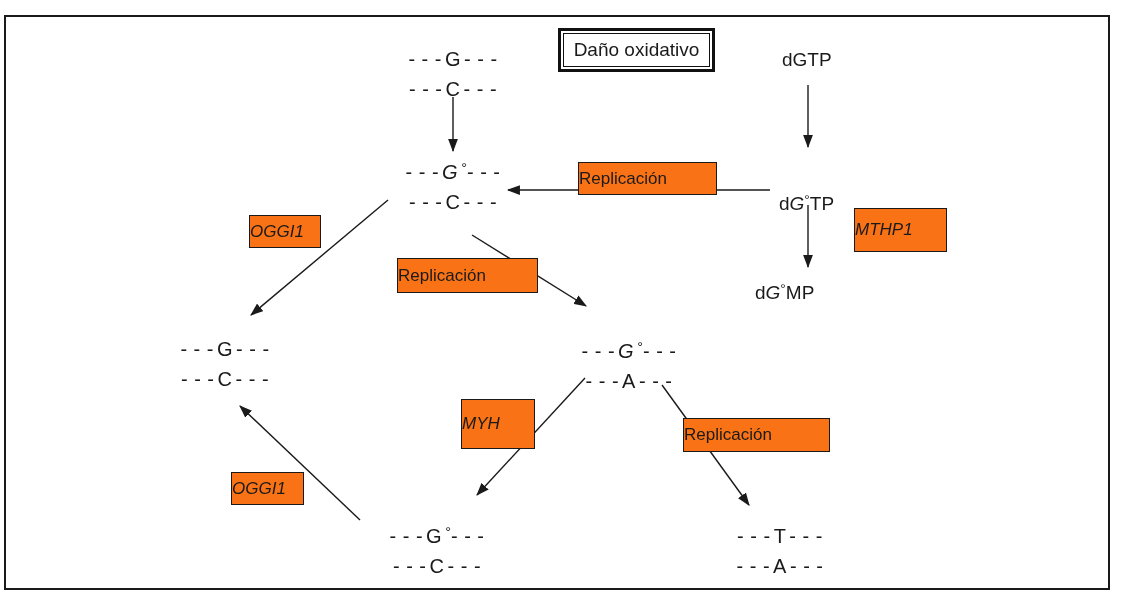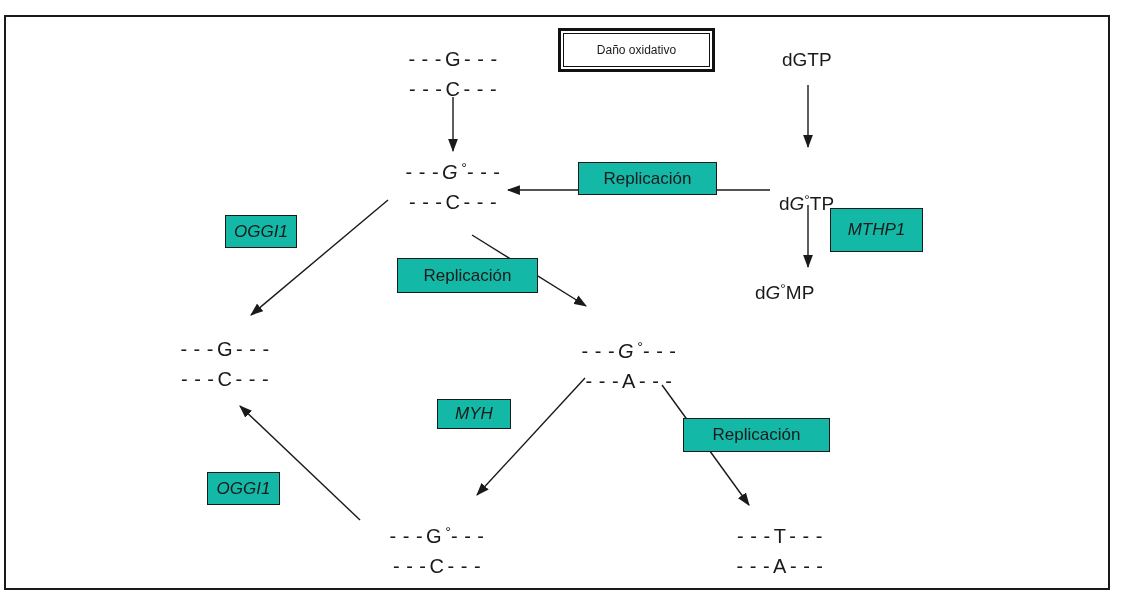--- a/index.html
+++ b/index.html
@@ -27,36 +27,36 @@
   .base{padding:0 3px;}
   .it{font-style:italic;}
   .sup{font-size:0.72em;vertical-align:0.42em;letter-spacing:0;}
   
   .molecule{
     position:absolute;font-size:19px;white-space:nowrap;z-index:2;text-align:right;
   }
   
   .labelbox{
     position:absolute;box-sizing:border-box;
-    border:1.5px solid #1a1a1a;background:#14b8a6;
-    display:flex;align-items:center;justify-content:center;
+    border:1.5px solid #1a1a1a;background:#f97316;
+    display:flex;align-items:center;
     font-size:17px;z-index:2;white-space:nowrap;
   }
-  .gene{font-style:italic;}
+  .gene{font-style:italic;margin-left:24px;}
   
   .title-outer{
     position:absolute;left:558px;top:28px;width:157px;height:44px;
     box-sizing:border-box;border:3px solid #111;background:#ffffff;
     padding:2px;z-index:2;
   }
   .title-inner{
     box-sizing:border-box;width:100%;height:100%;
     border:1px solid #111;
     display:flex;align-items:center;justify-content:center;
-    font-size:12px;white-space:nowrap;
+    font-size:19px;white-space:nowrap;
   }
 </style>
 </head>
 <body>
 
 <div class="stage">
 
   <div class="frame"></div>
 
   <svg class="arrows" viewBox="0 0 1123 598" xmlns="http://www.w3.org/2000/svg">
@@ -90,21 +90,21 @@
   </div>
   <div class="labelbox" style="left:683px;top:418px;width:147px;height:34px;">
     <span>Replicación</span>
   </div>
   <div class="labelbox gene" style="left:225px;top:215px;width:72px;height:33px;">
     <span>OGGI1</span>
   </div>
   <div class="labelbox gene" style="left:207px;top:472px;width:73px;height:33px;">
     <span>OGGI1</span>
   </div>
-  <div class="labelbox gene" style="left:437px;top:399px;width:74px;height:30px;">
+  <div class="labelbox gene" style="left:437px;top:399px;width:74px;height:50px;">
     <span>MYH</span>
   </div>
   <div class="labelbox gene" style="left:830px;top:208px;width:93px;height:44px;font-style:italic;">
     <span>MTHP1</span>
   </div>
 
   <div class="molecule" style="left:782px;top:49px;">dGTP</div>
   <div class="molecule" style="left:779px;top:192px;"><span>d</span><span class="it">G</span><span class="sup">°</span><span>TP</span></div>
   <div class="molecule" style="left:755px;top:281px;"><span>d</span><span class="it">G</span><span class="sup">°</span><span>MP</span></div>
 

